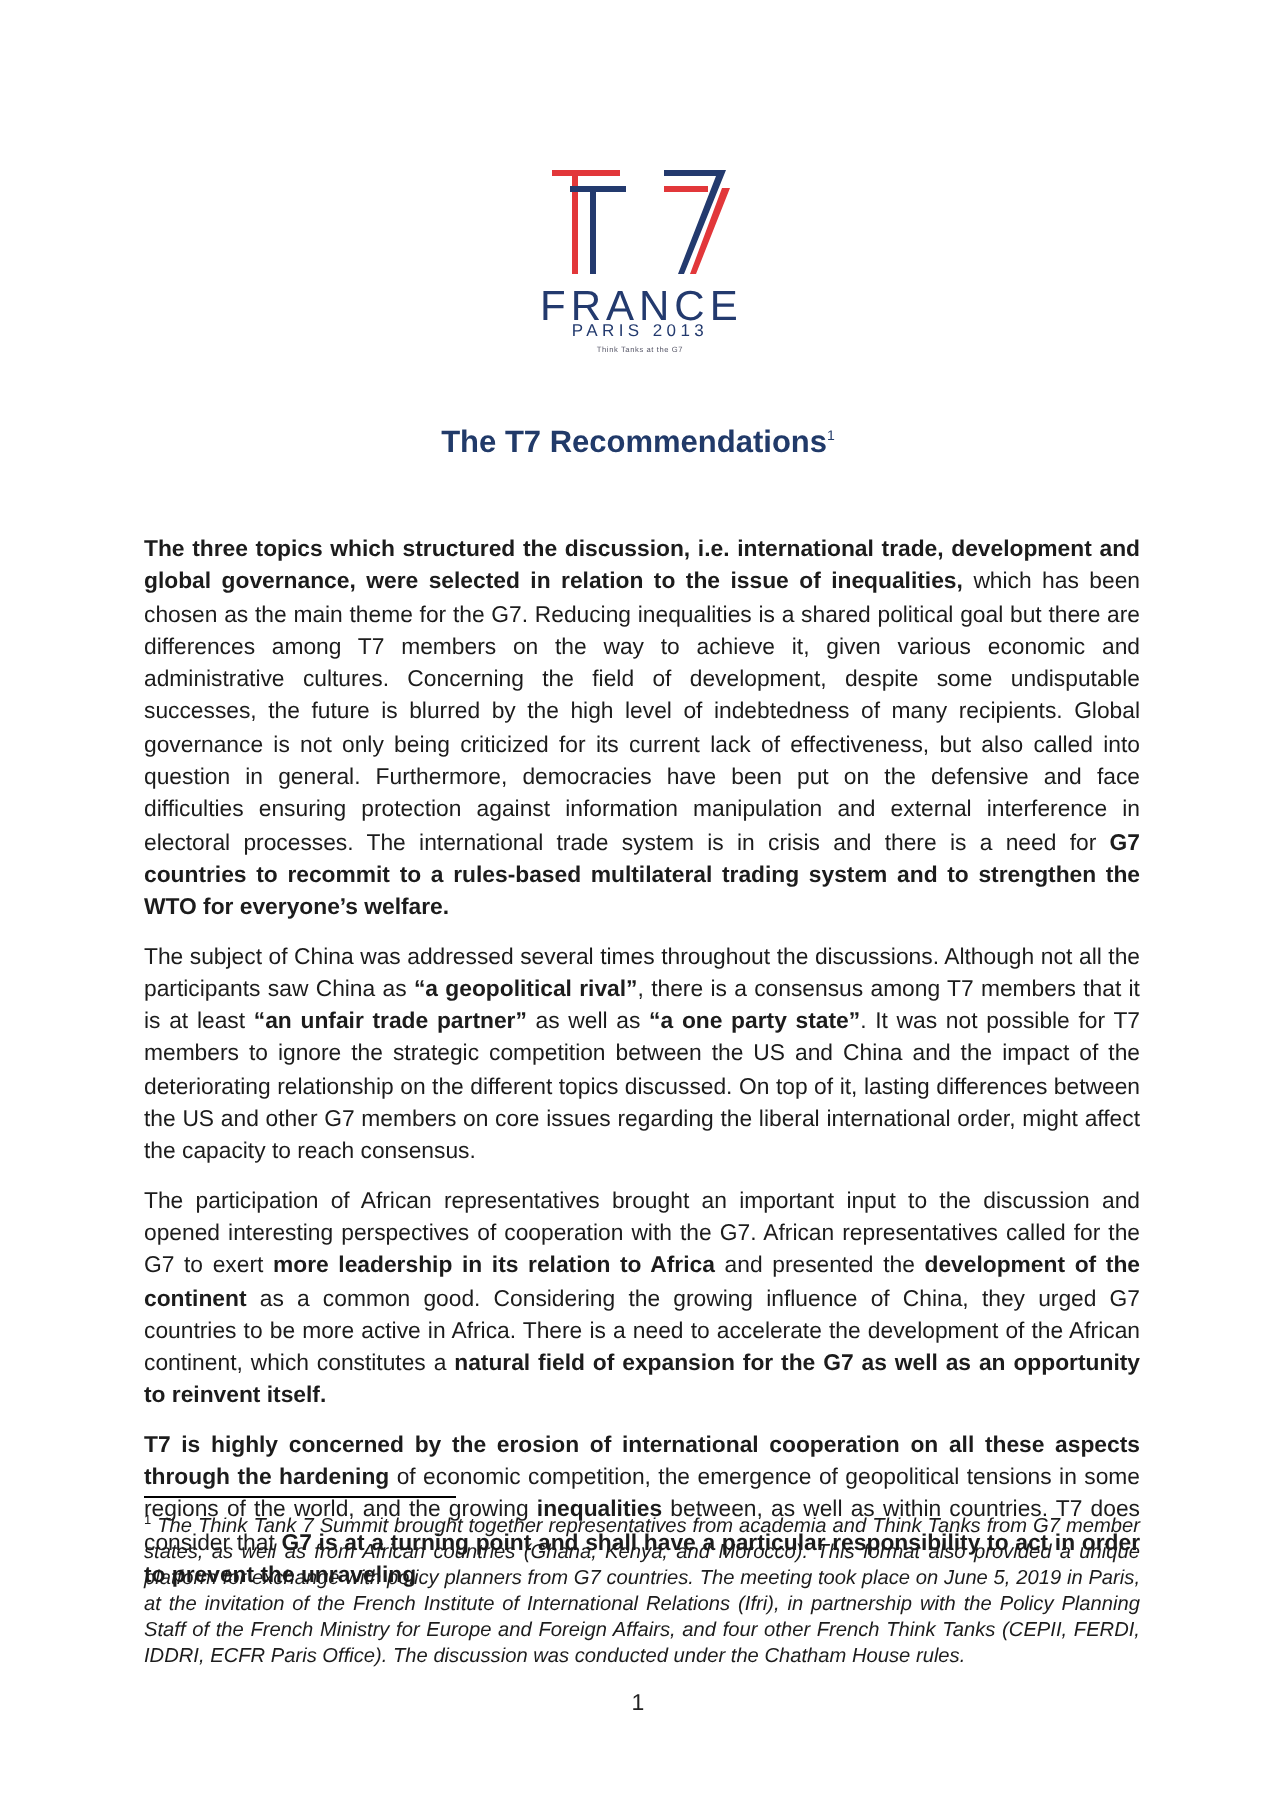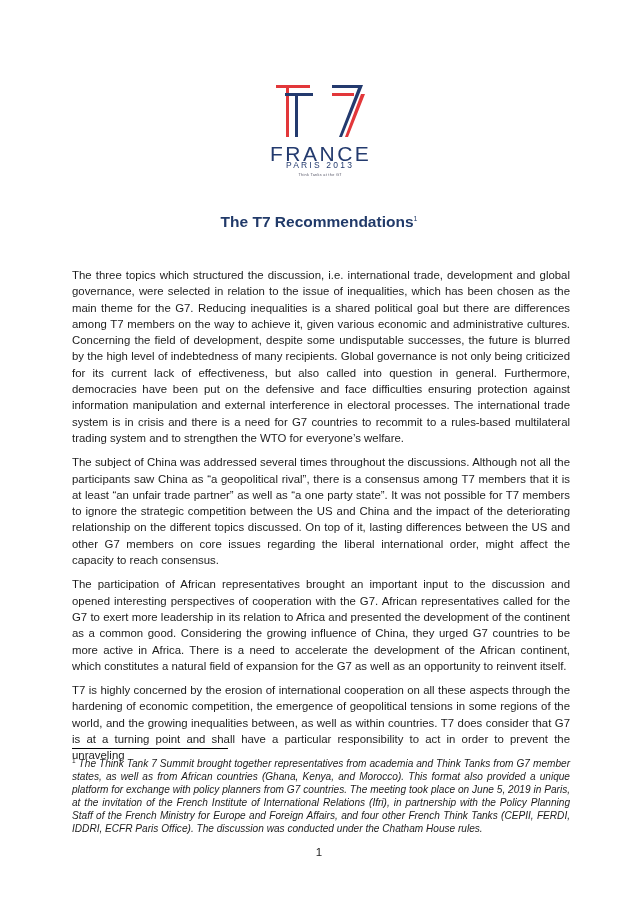--- a/index.html
+++ b/index.html
@@ -16,21 +16,21 @@
                 font-size: 8.5px; letter-spacing: 2.2px; color: #233a6e; }
   .logo-tag { position: absolute; left: 0; top: 91px; width: 100px; text-align: center;
               font-size: 3.8px; color: #556; letter-spacing: 0.3px; }
 
   .titles { position: absolute; left: 0; top: 208px; width: 638px; text-align: center;
             color: #213a69; font-weight: bold; font-size: 15.5px; line-height: 22px; }
   .titles sup { font-size: 7px; vertical-align: 6px; font-weight: normal; }
 
   .body { position: absolute; left: 72px; top: 267px; width: 498px; }
   .para { font-size: 11.4px; line-height: 16.3px; text-align: justify; margin: 0 0 8px 0; color: #1c1c1c; }
-  .para b { font-weight: normal; }
+  .para b { font-weight: bold; }
 
   .fn-rule { position: absolute; left: 72px; top: 748px; width: 156px; height: 0; border-top: 1px solid #000; }
   .footnote { position: absolute; left: 72px; top: 754px; width: 498px; font-style: italic;
               font-size: 10.1px; line-height: 13.1px; text-align: justify; color: #1c1c1c; }
   .footnote sup { font-size: 6.5px; vertical-align: 4px; font-style: normal; }
 
   .page-num { position: absolute; left: 0; top: 846px; width: 638px; text-align: center; font-size: 11.5px; color: #222; }
 </style>
 </head>
 <body>

